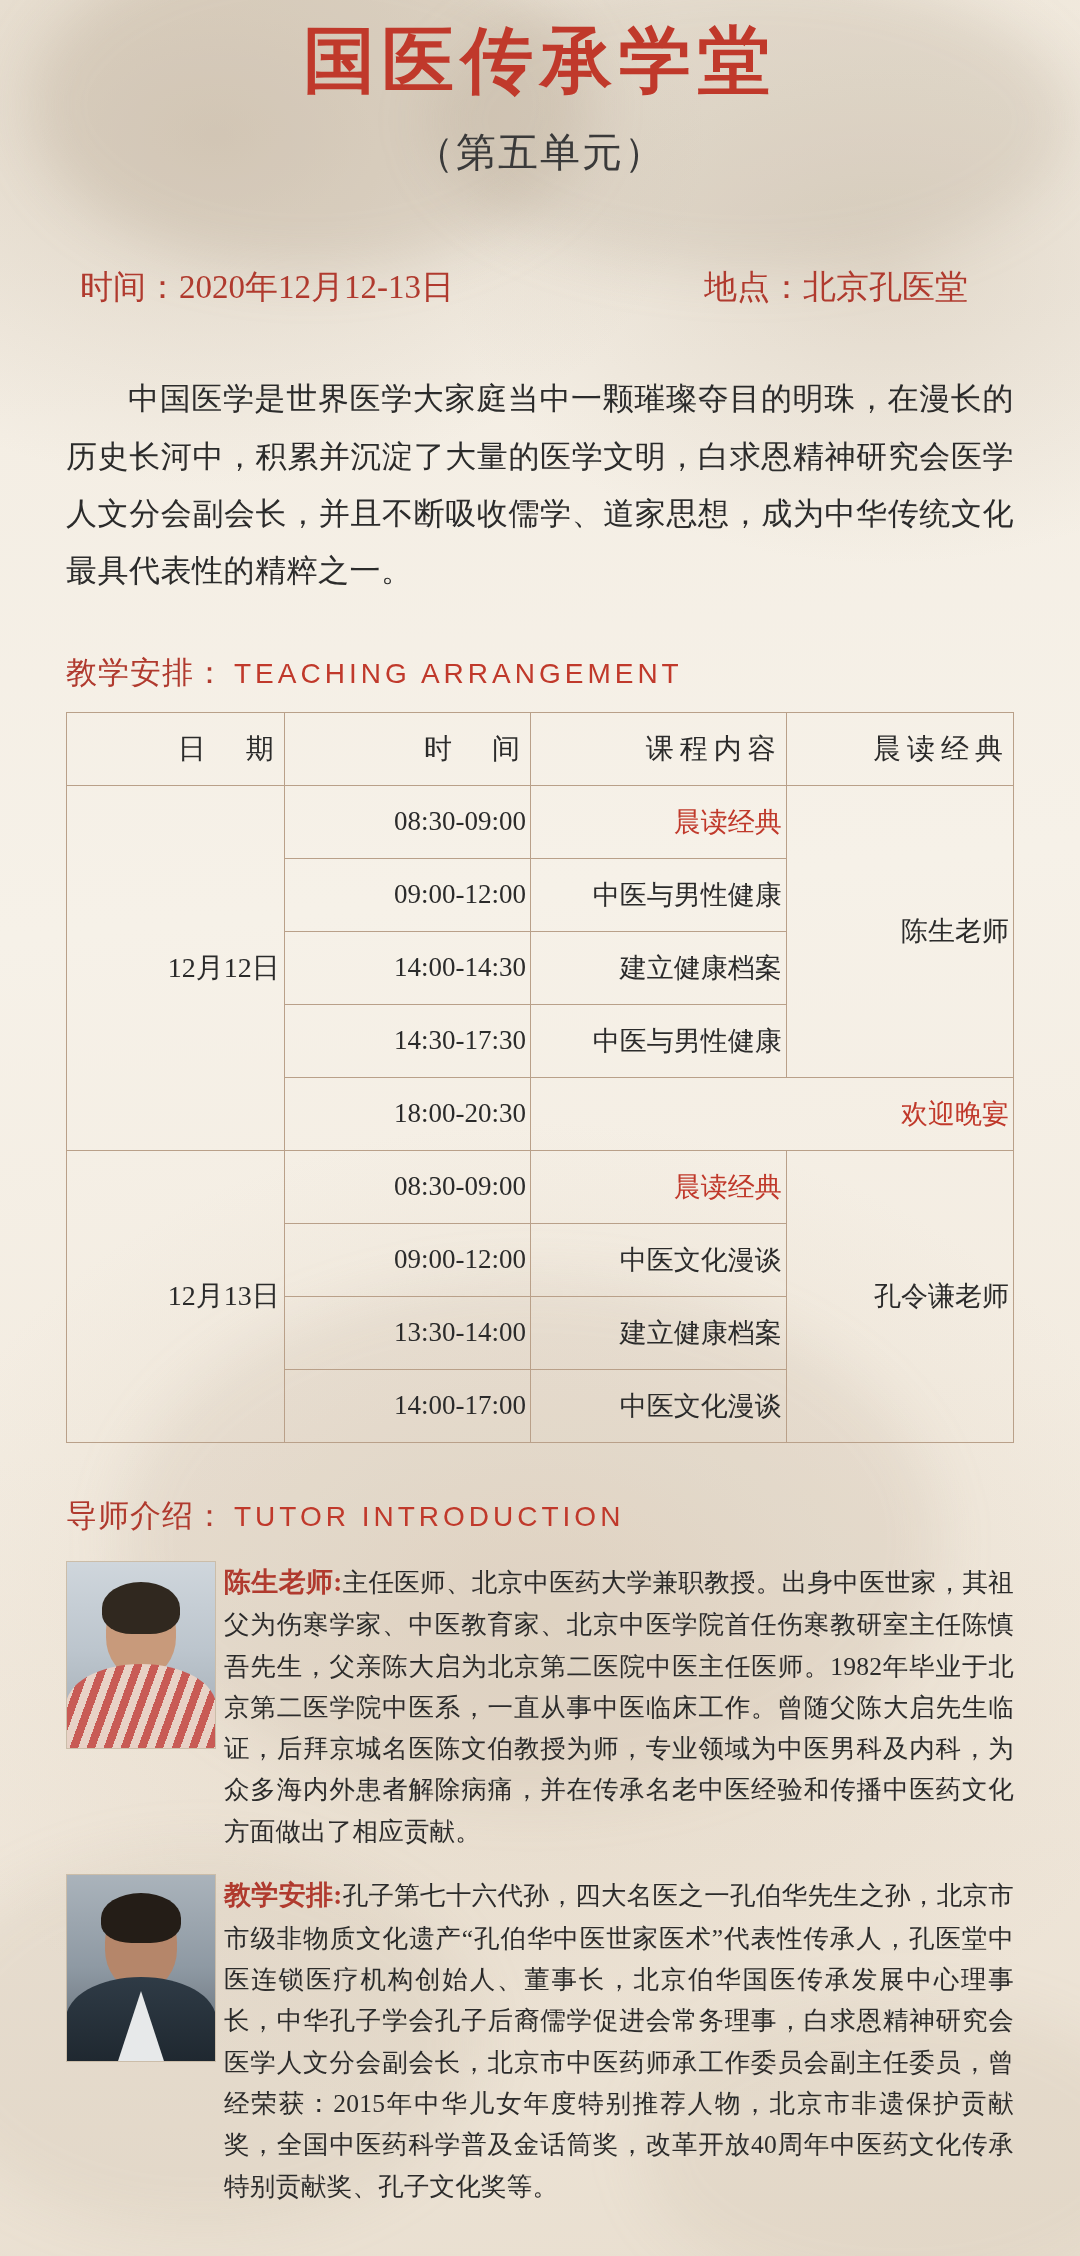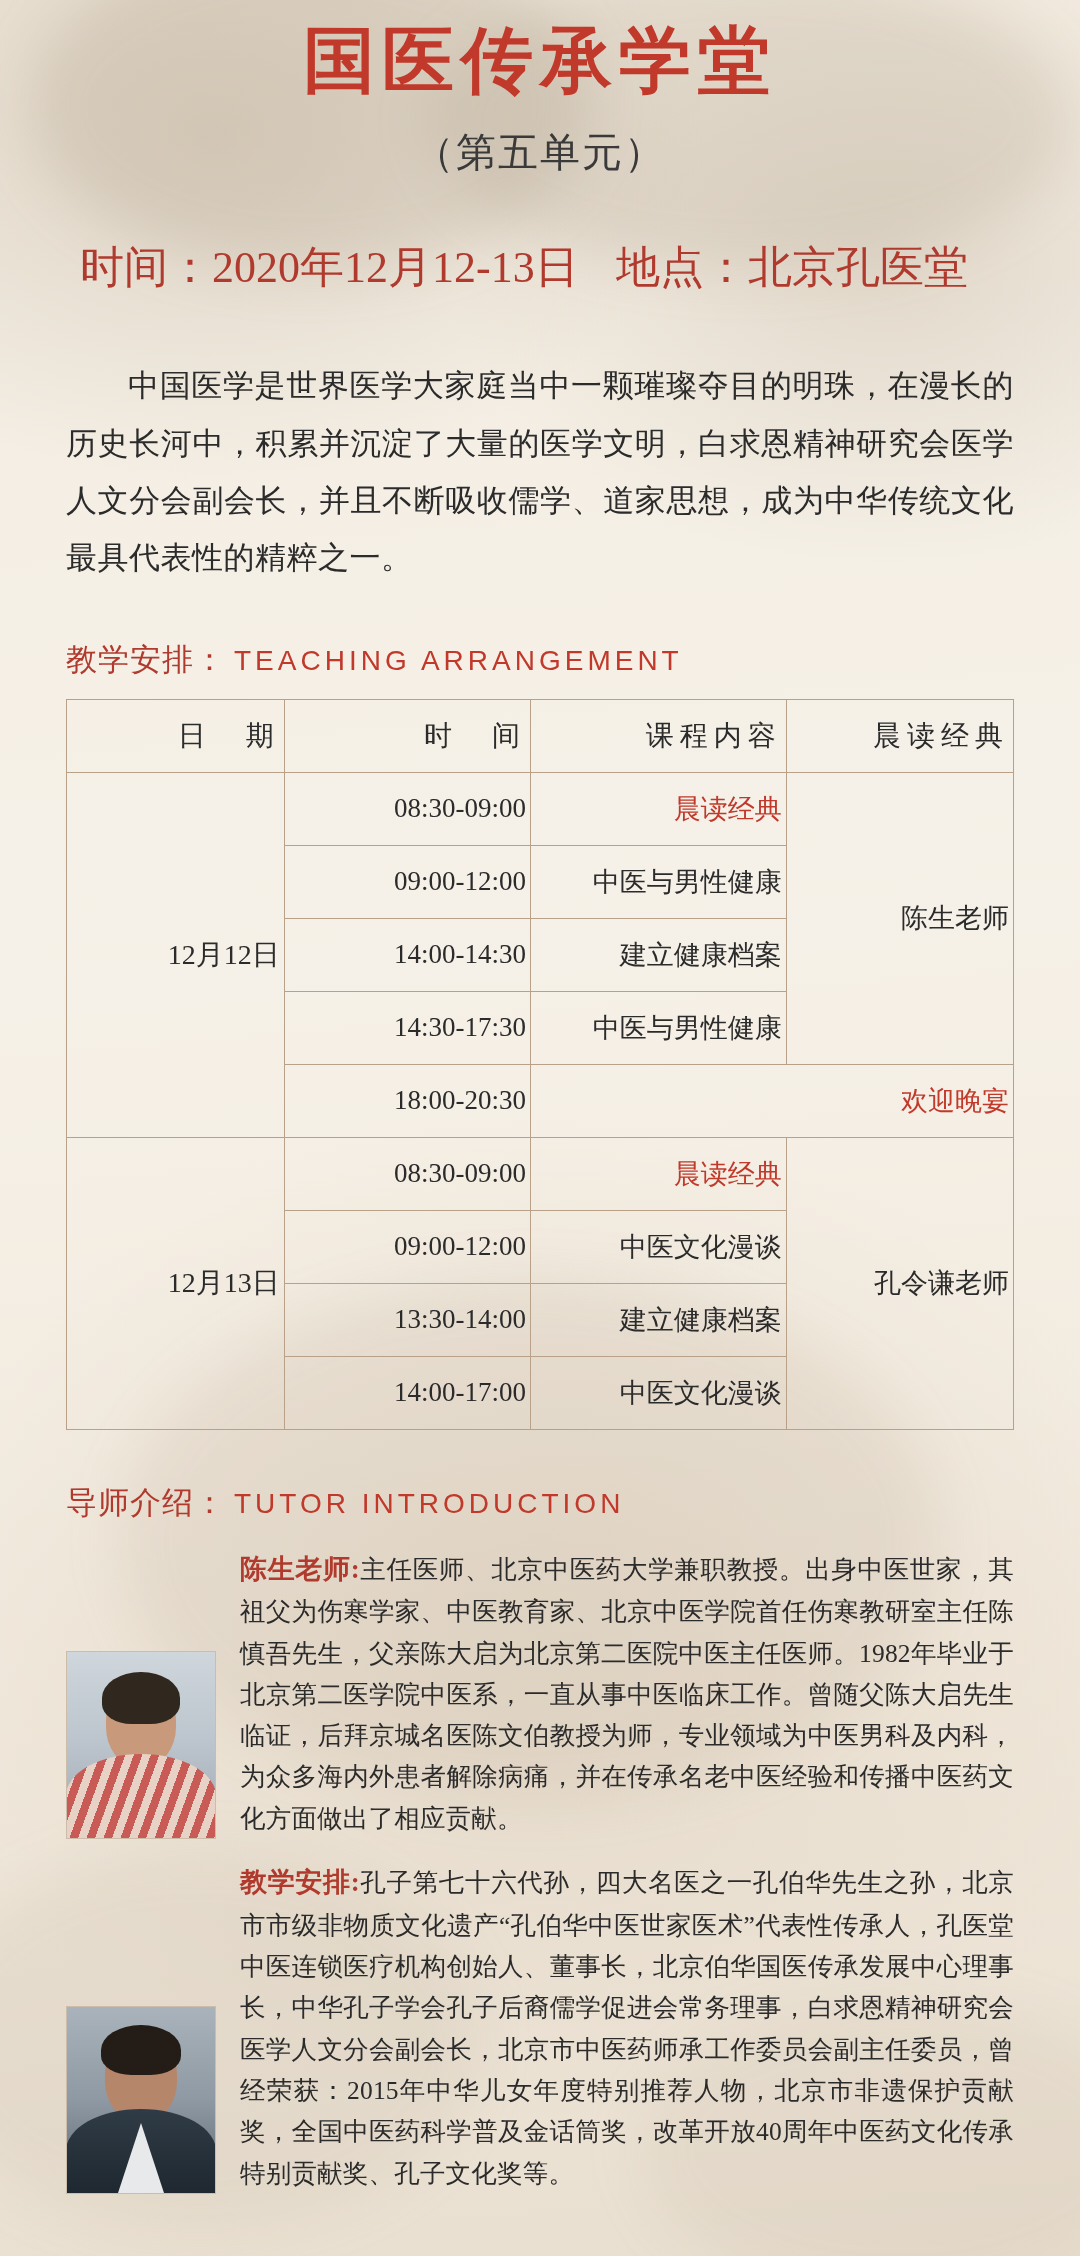--- a/index.html
+++ b/index.html
@@ -64,23 +64,23 @@
     color: #3a3a3a;
     font-size: 40px;
     letter-spacing: 2px;
     margin-top: 24px;
   }
 
   .meta-row {
     display: flex;
     justify-content: space-between;
     align-items: baseline;
-    margin-top: 58px;
+    margin-top: 85px;
     color: #b03a2e;
-    font-size: 44px;
+    font-size: 33px;
   }
   .meta-row .left { padding-left: 14px; }
   .meta-row .right { padding-right: 46px; }
 
   .intro {
     margin-top: 60px;
     color: #2b2b2b;
     font-size: 31px;
     line-height: 1.85;
     text-align: justify;
@@ -127,23 +127,22 @@
   }
   table.schedule col.c1 { width: 23%; }
   table.schedule col.c2 { width: 26%; }
   table.schedule col.c3 { width: 27%; }
   table.schedule col.c4 { width: 24%; }
   td.red { color: #c0392b; }
   td.dayname { font-size: 28px; }
 
   .tutor {
     display: flex;
-    gap: 24px;
+    gap: 8px;
     margin-top: 24px;
-    align-items: flex-end;
   }
   .tutor + .tutor { margin-top: 22px; }
   .portrait {
     width: 148px;
     height: 186px;
     flex: 0 0 148px;
     border: 1px solid #cbbda9;
     position: relative;
     overflow: hidden;
   }

